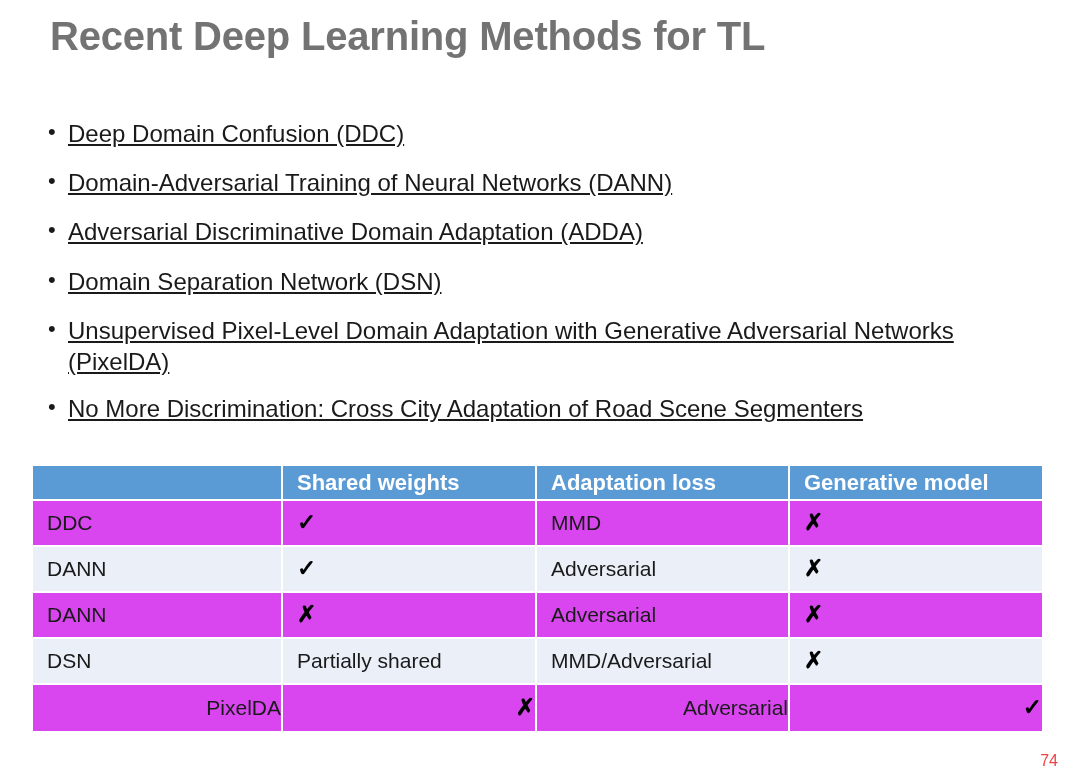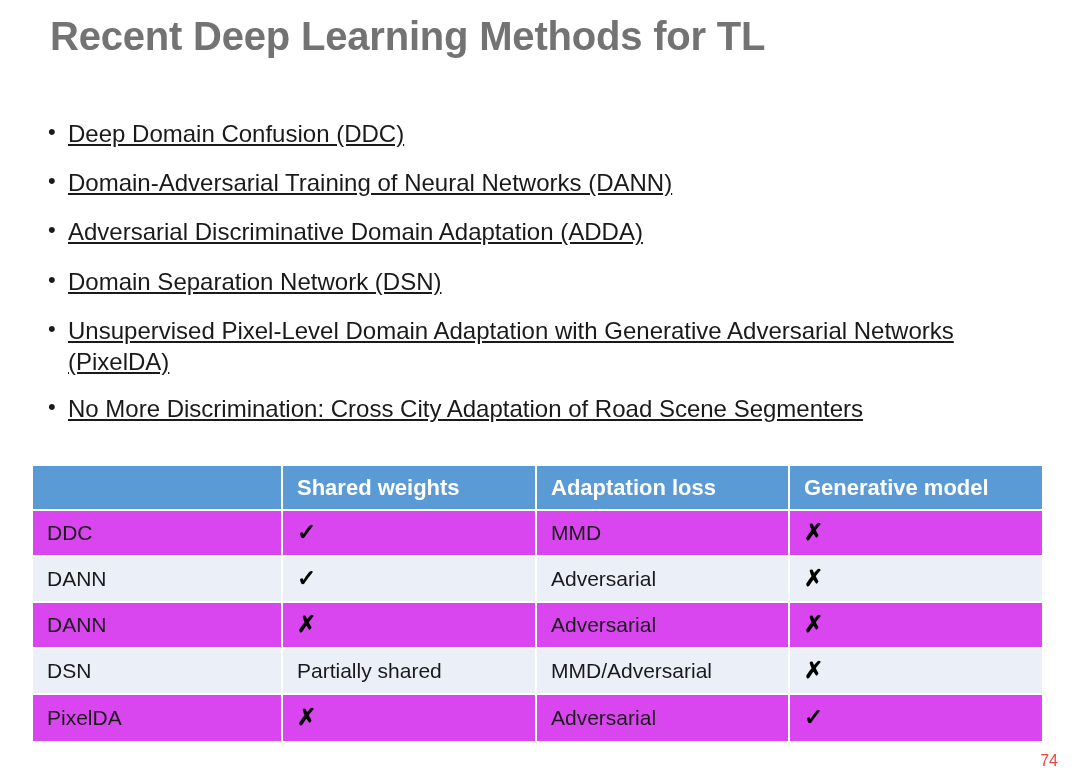--- a/index.html
+++ b/index.html
@@ -82,28 +82,28 @@
     text-align: left;
     font-weight: normal;
     border-right: 2px solid #ffffff;
     border-bottom: 2px solid #ffffff;
     font-size: 21px;
     color: #1a1a1a;
     overflow: hidden;
   }
   .comparison-table td:last-child,
   .comparison-table th:last-child { border-right: none; }
-  .comparison-table tr:last-child td { border-bottom: none; }
+  .comparison-table tr:last-child td { border-bottom: none; text-align: right; }
 
   .thead-row th {
     background: #5B9BD5;
     color: #ffffff;
     font-weight: bold;
     font-size: 22px;
-    height: 45px;
+    height: 35px;
     border-right: 2px solid #ffffff;
     border-bottom: 2px solid #ffffff;
   }
   .thead-row th.corner-cell { color: #5B9BD5; }
 
   .row-odd td  { background: #d946ef; }
   .row-even td { background: #EAEFF8; }
 
   .mark-glyph {
     font-size: 23px;

